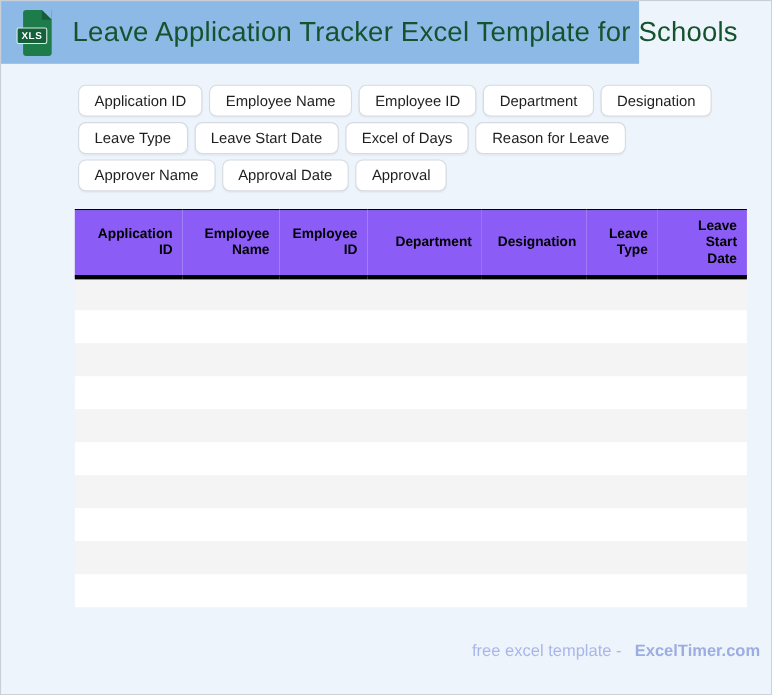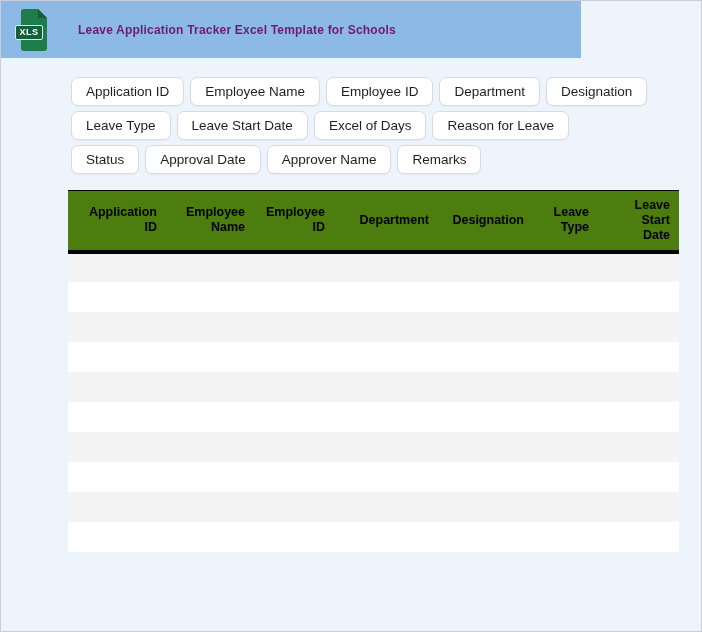--- a/index.html
+++ b/index.html
@@ -17,27 +17,27 @@
 
   
   .header-bar {
     position: absolute;
     left: 0; top: 0;
     width: 580px; height: 57px;
     background: #8CB9E6;
     display: flex;
     align-items: center;
     padding-left: 20px;
-    gap: 31px;
+    gap: 19px;
   }
   .page-title {
     margin: 0;
-    color: #701a75;
-    font-size: 12px;
-    font-weight: 700;
+    color: #14532d;
+    font-size: 25px;
+    font-weight: 400;
     letter-spacing: 0.2px;
     white-space: nowrap;
   }
   
   .xls-doc {
     position: relative;
     width: 26px; height: 42px;
     background: #1E7C4A;
     border-radius: 3px;
     border-top-right-radius: 0;
@@ -106,21 +106,21 @@
     left: 67px; top: 189px;
     width: 611px;
   }
   table.leave-table {
     width: 611px;
     border-collapse: collapse;
     table-layout: fixed;
     border-top: 1px solid #000000;
   }
   .leave-table thead tr {
-    background: #4d7c0f;
+    background: #8b5cf6;
     height: 61px;
     border-bottom: 4px solid #000000;
   }
   .leave-table th {
     padding: 0 9px;
     text-align: right;
     vertical-align: middle;
     font-size: 12.5px;
     line-height: 15px;
     font-weight: 700;
@@ -168,24 +168,23 @@
         <div class="chip">Department</div>
         <div class="chip">Designation</div>
       </div>
       <div class="chip-row">
         <div class="chip">Leave Type</div>
         <div class="chip">Leave Start Date</div>
         <div class="chip">Excel of Days</div>
         <div class="chip">Reason for Leave</div>
       </div>
       <div class="chip-row">
-        <div class="chip">Status</div>
+        <div class="chip">Approver Name</div>
         <div class="chip">Approval Date</div>
-        <div class="chip">Approver Name</div>
-        <div class="chip">Remarks</div>
+        <div class="chip">Approval</div>
       </div>
     </div>
 
   <div class="table-wrap">
     <table class="leave-table">
       <thead>
         <tr>
             <th>Application
 ID</th>
             <th>Employee
@@ -229,14 +228,17 @@
           <tr>
             <td colspan="7"></td>
           </tr>
           <tr>
             <td colspan="7"></td>
           </tr>
         </tbody>
     </table>
   </div>
 
+  <div class="footer">
+    <span class="footer-tagline">free excel template -</span><span class="footer-brand">ExcelTimer.com</span>
+  </div>
 
 </div>
 
 </body></html>

